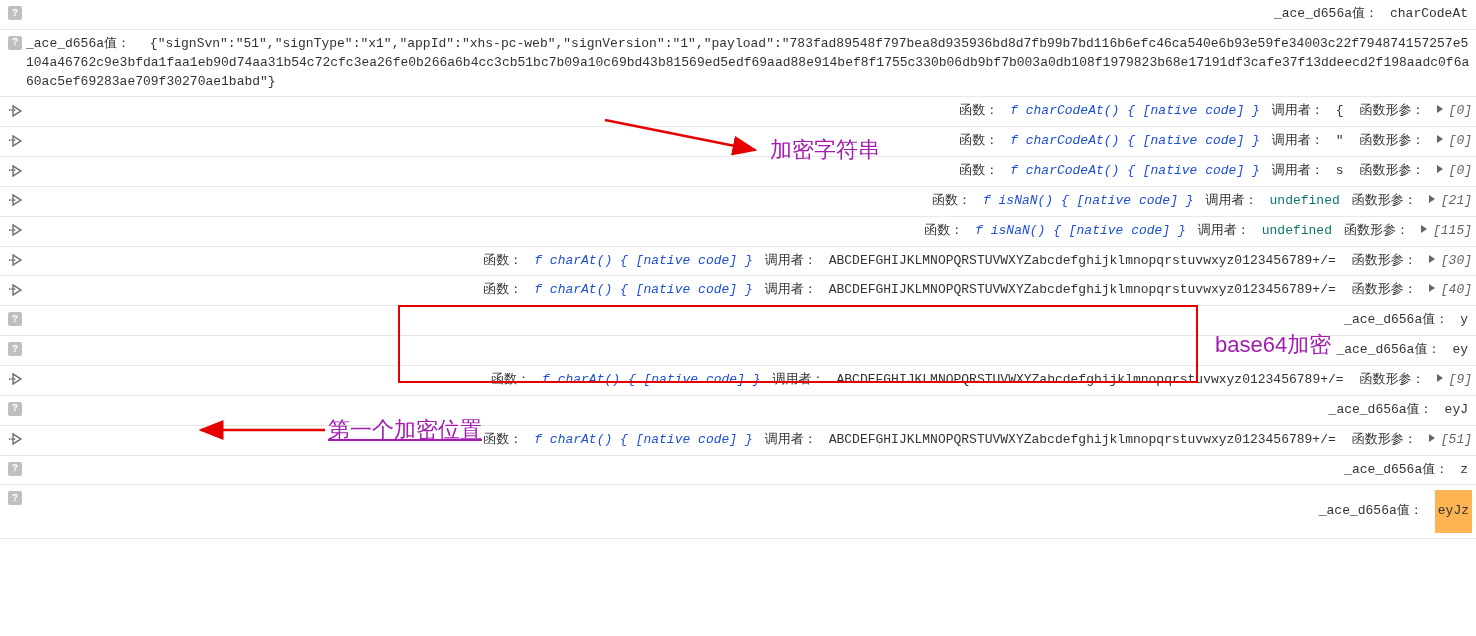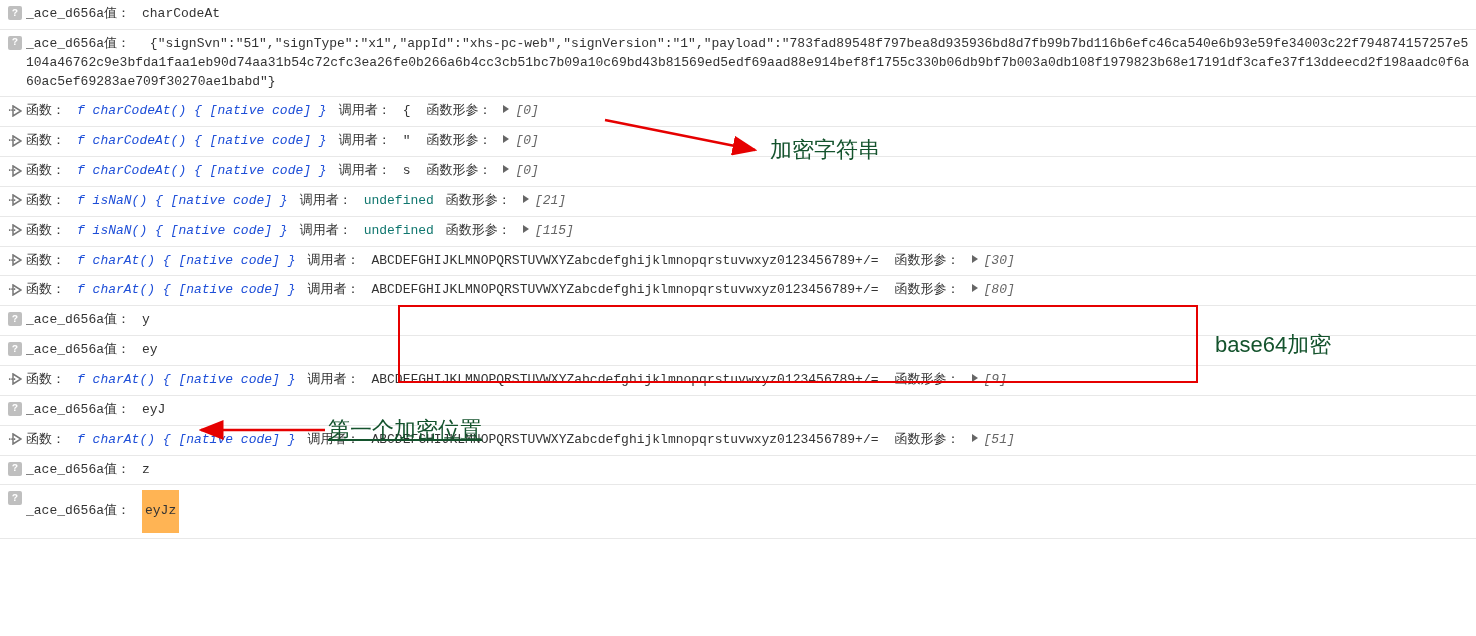--- a/index.html
+++ b/index.html
@@ -45,20 +45,21 @@
 .dots { font-size: 12px; color: #777; letter-spacing: -2px; margin-right: -2px; }
 .tri-arrow svg { display: block; }
 .content {
   flex: 1 1 auto;
   display: flex;
   flex-wrap: wrap;
   align-items: baseline;
   gap: 0;
   line-height: 1.45;
   color: #333;
+  justify-content: flex-end;
 }
 .label { color: #333; }
 .italic { font-style: italic; color: #1d4ed8; }
 .sep { margin: 0 6px; color: #333; }
 .caller-val { color: #333; margin-right: 4px; }
 .undef { color: #0f766e; }
 .expander {
   display: inline-flex;
   align-items: center;
   margin-left: 10px;
@@ -80,21 +81,21 @@
   position: absolute;
   border: 2px solid #e60000;
   pointer-events: none;
 }
 .anno {
   position: absolute;
   pointer-events: none;
 }
 .anno-text {
   position: absolute;
-  color: #14532d;
+  color: #a21caf;
   font-family: 'Microsoft YaHei','PingFang SC',sans-serif;
   font-size: 22px;
   white-space: nowrap;
 }
 </style>
 </head>
 <body>
 
 <div class="row">
   <div class="icon-cell">
@@ -317,21 +318,21 @@
     <span class="label">调用者：</span>
       <span class="sep"></span>
     <span class="caller-val">ABCDEFGHIJKLMNOPQRSTUVWXYZabcdefghijklmnopqrstuvwxyz0123456789+/=</span>
       <span class="sep"></span>
     <span class="label">函数形参：</span>
     <span class="expander">
         <svg width="10" height="10" viewBox="0 0 10 10">
           <path d="M2 1 L8 5 L2 9 Z" fill="#666"></path>
         </svg>
       </span>
-    <span class="argval">[80]</span>
+    <span class="argval">[40]</span>
   </div>
 </div>
 
 <div class="row">
   <div class="icon-cell">
       <span class="qmark">?</span>
     </div>
   <div class="content">
     <span class="label">_ace_d656a值：</span>
       <span class="sep"></span>

